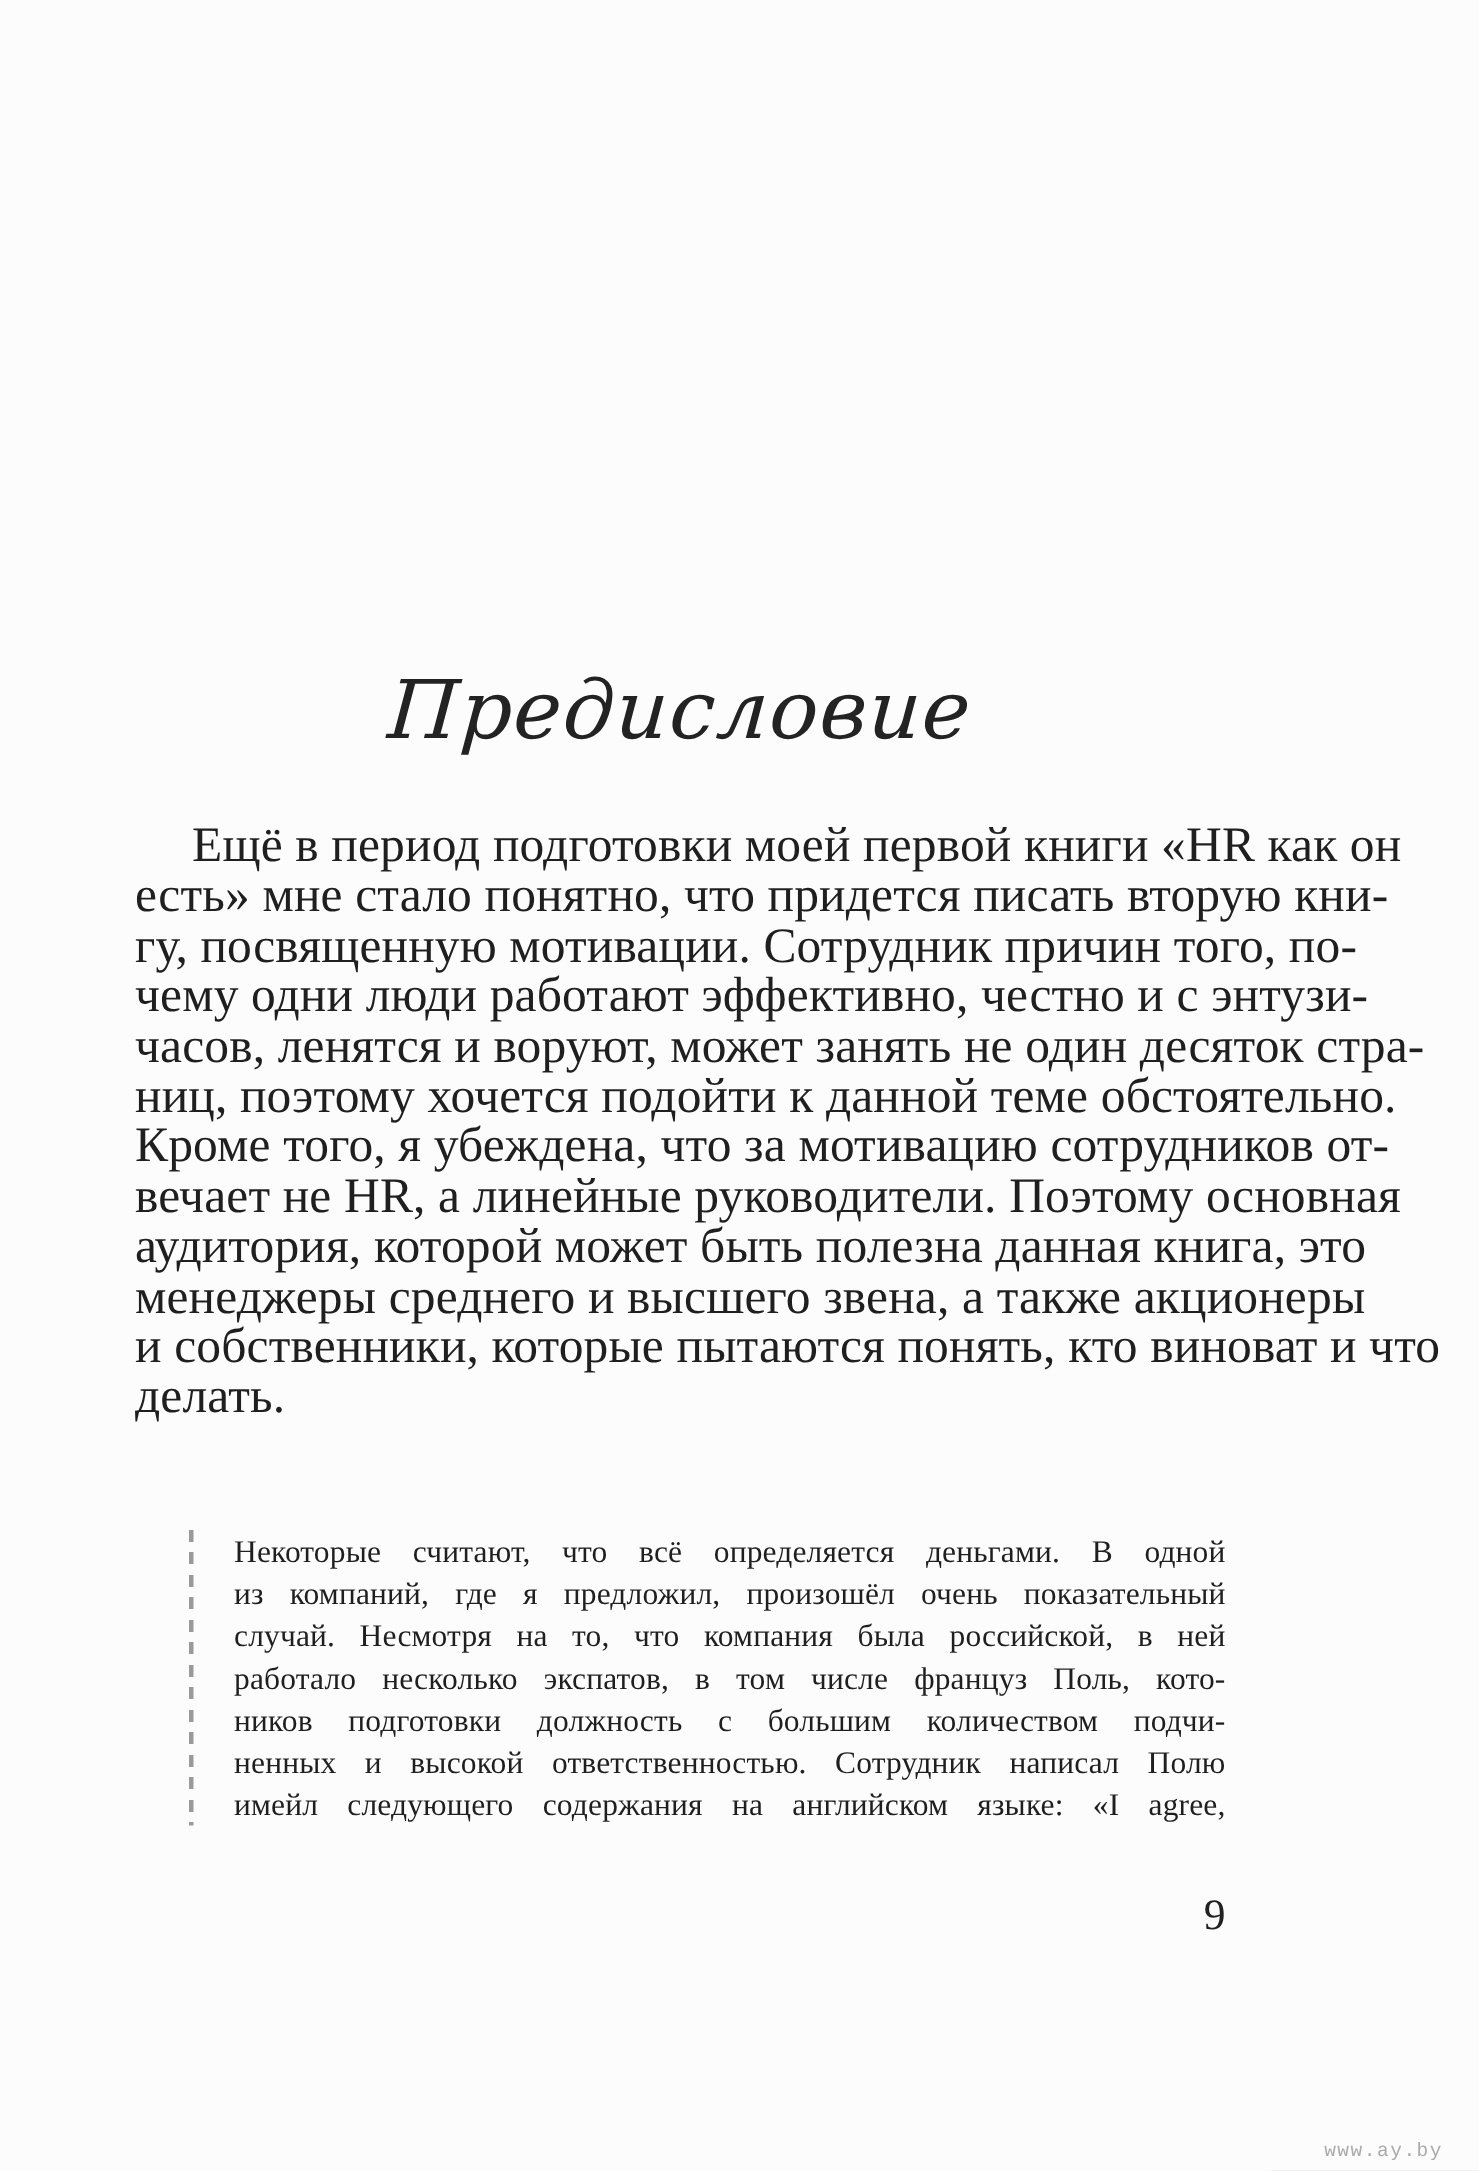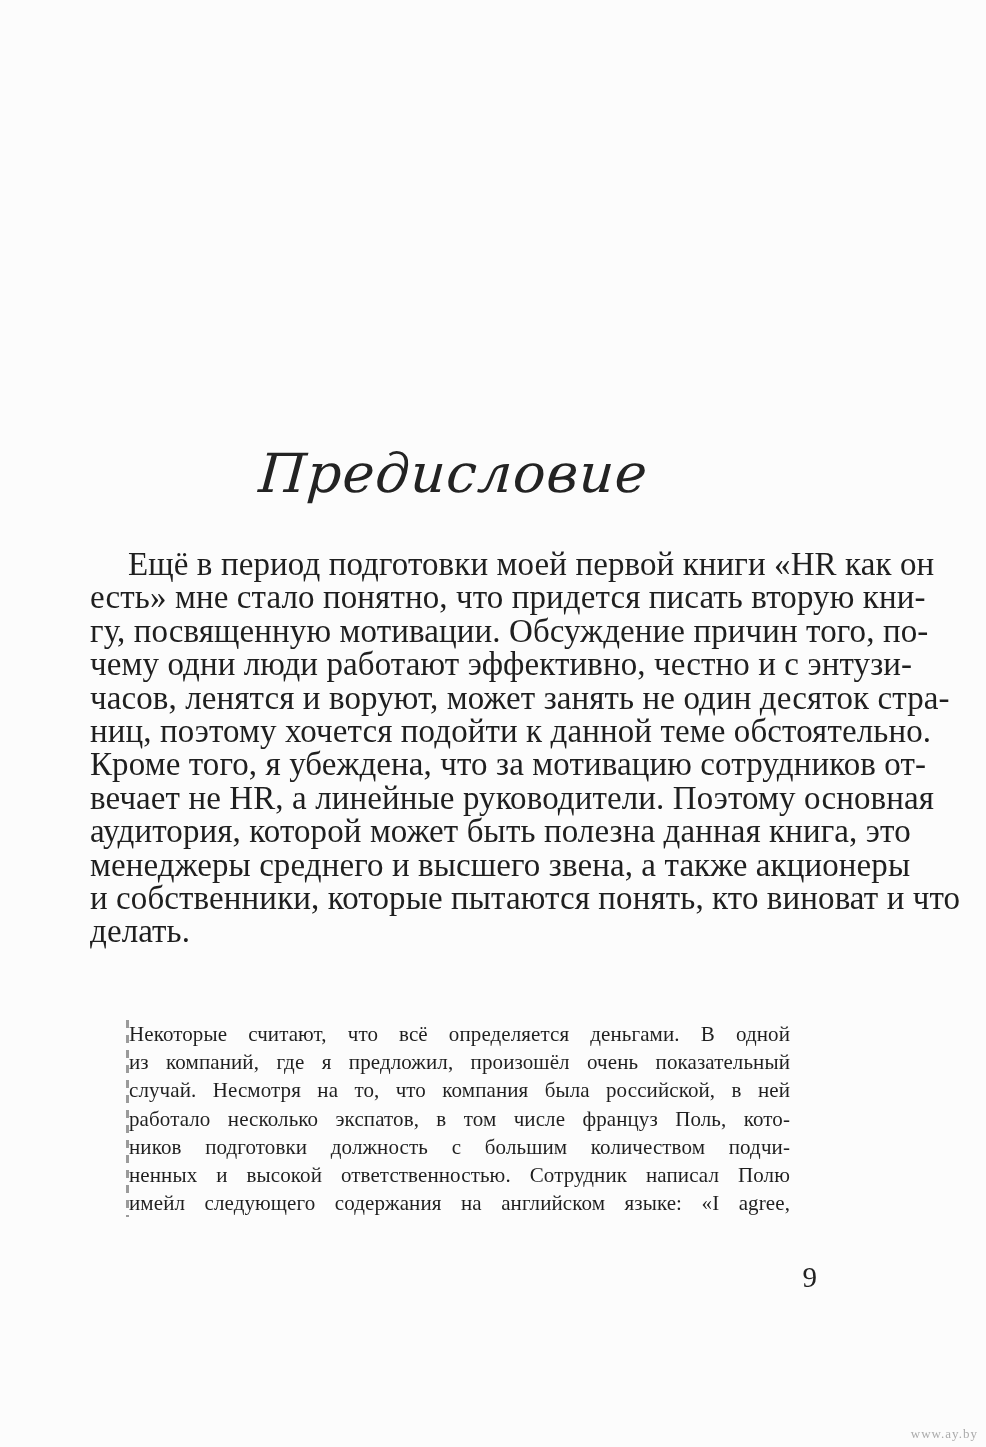--- a/index.html
+++ b/index.html
@@ -56,20 +56,21 @@
     display: flex;
     align-items: stretch;
   }
   .quote-border {
     width: 3px;
     background: repeating-linear-gradient(180deg,
       #9a9a9a 0px, #9a9a9a 8px,
       rgba(0,0,0,0) 8px, rgba(0,0,0,0) 15px);
   }
   .quote-text {
+    margin-left: 27px;
     width: 661px;
     font-size: 21px;
     line-height: 28.2px;
     letter-spacing: 0.1px;
   }
   .ql {
     text-align: justify;
     text-align-last: justify;
     white-space: nowrap;
   }
@@ -77,39 +78,39 @@
     position: absolute;
     left: 90px;
     top: 1261px;
     width: 727px;
     text-align: right;
     font-size: 29px;
     color: #222222;
   }
   .watermark {
     position: absolute;
-    right: 8px;
+    right: 24px;
     top: 1426px;
-    font-family: Liberation Serif, serif;
+    font-family: Liberation Mono, monospace;
     font-size: 13px;
     color: #ababab;
     letter-spacing: 1px;
   }
 </style>
 </head>
 <body>
 
 <div class="page">
 
   <div class="heading">Предисловие</div>
 
   <div class="para">
     <div class="tl indent">Ещё в период подготовки моей первой книги «HR как он</div>
     <div class="tl">есть» мне стало понятно, что придется писать вторую кни-</div>
-    <div class="tl">гу, посвященную мотивации. Обсуждение причин того, по-</div>
+    <div class="tl">гу, посвященную мотивации. Сотрудник причин того, по-</div>
     <div class="tl">чему одни люди работают эффективно, честно и с энтузи-</div>
     <div class="tl">часов, ленятся и воруют, может занять не один десяток стра-</div>
     <div class="tl">ниц, поэтому хочется подойти к данной теме обстоятельно.</div>
     <div class="tl">Кроме того, я убеждена, что за мотивацию сотрудников от-</div>
     <div class="tl">вечает не HR, а линейные руководители. Поэтому основная</div>
     <div class="tl">аудитория, которой может быть полезна данная книга, это</div>
     <div class="tl">менеджеры среднего и высшего звена, а также акционеры</div>
     <div class="tl">и собственники, которые пытаются понять, кто виноват и что</div>
     <div class="tl last">делать.</div>
   </div>

